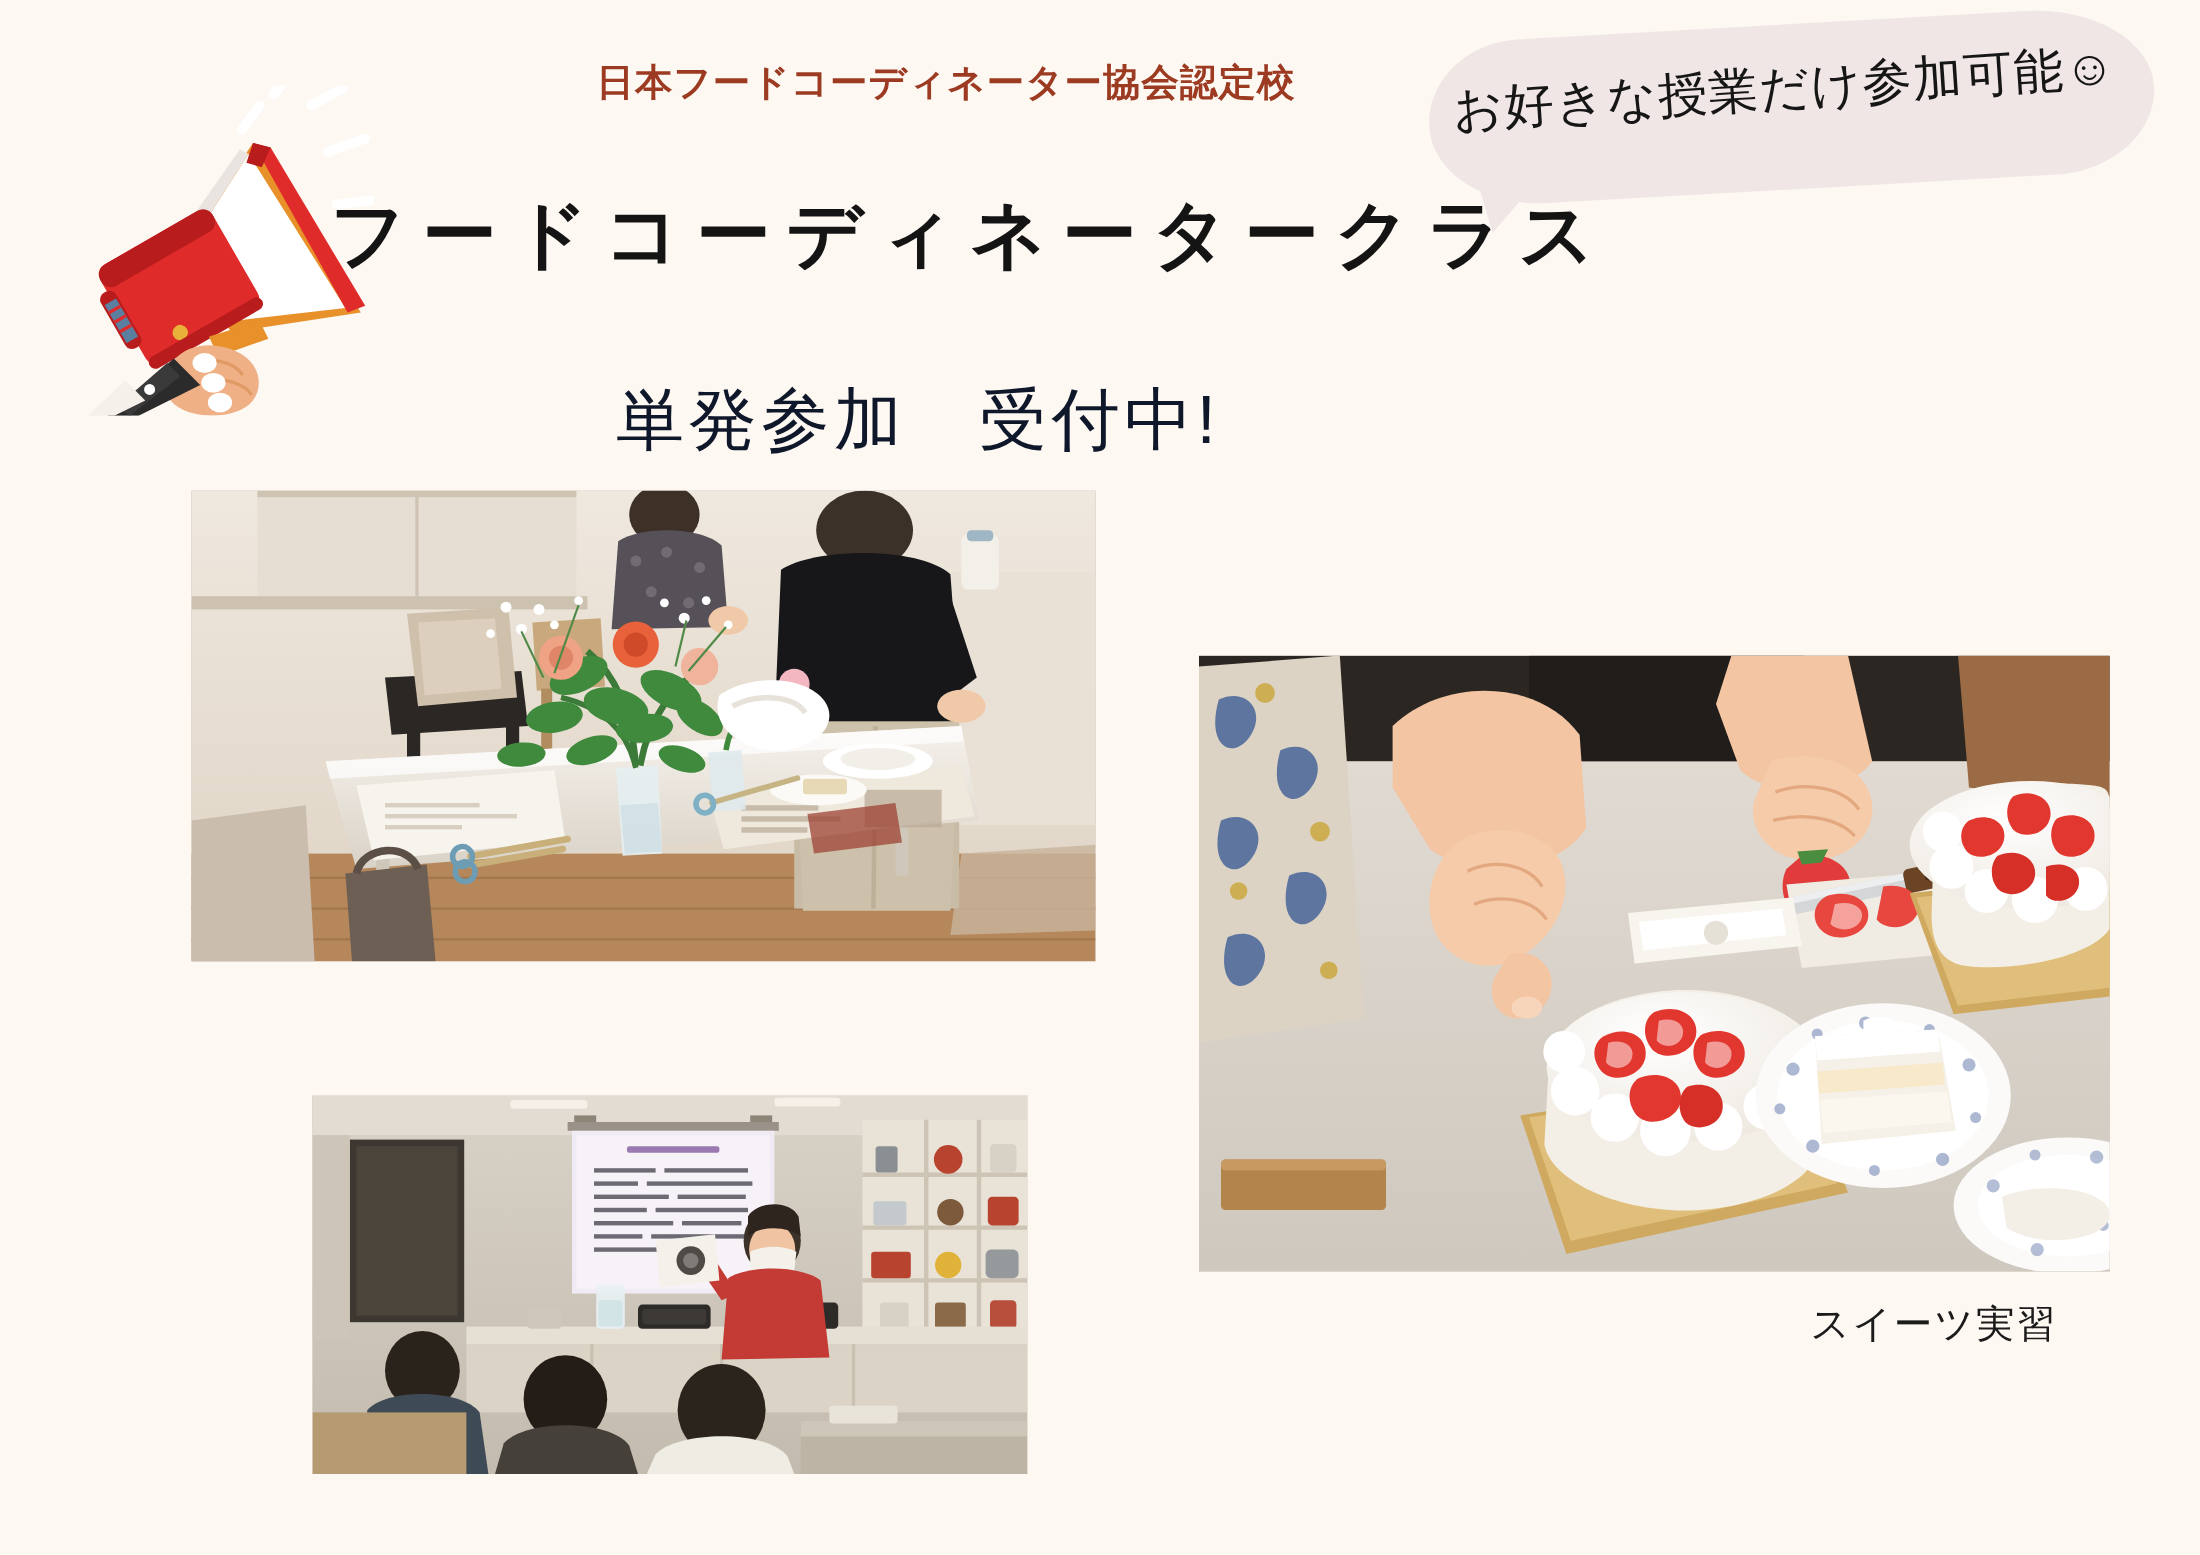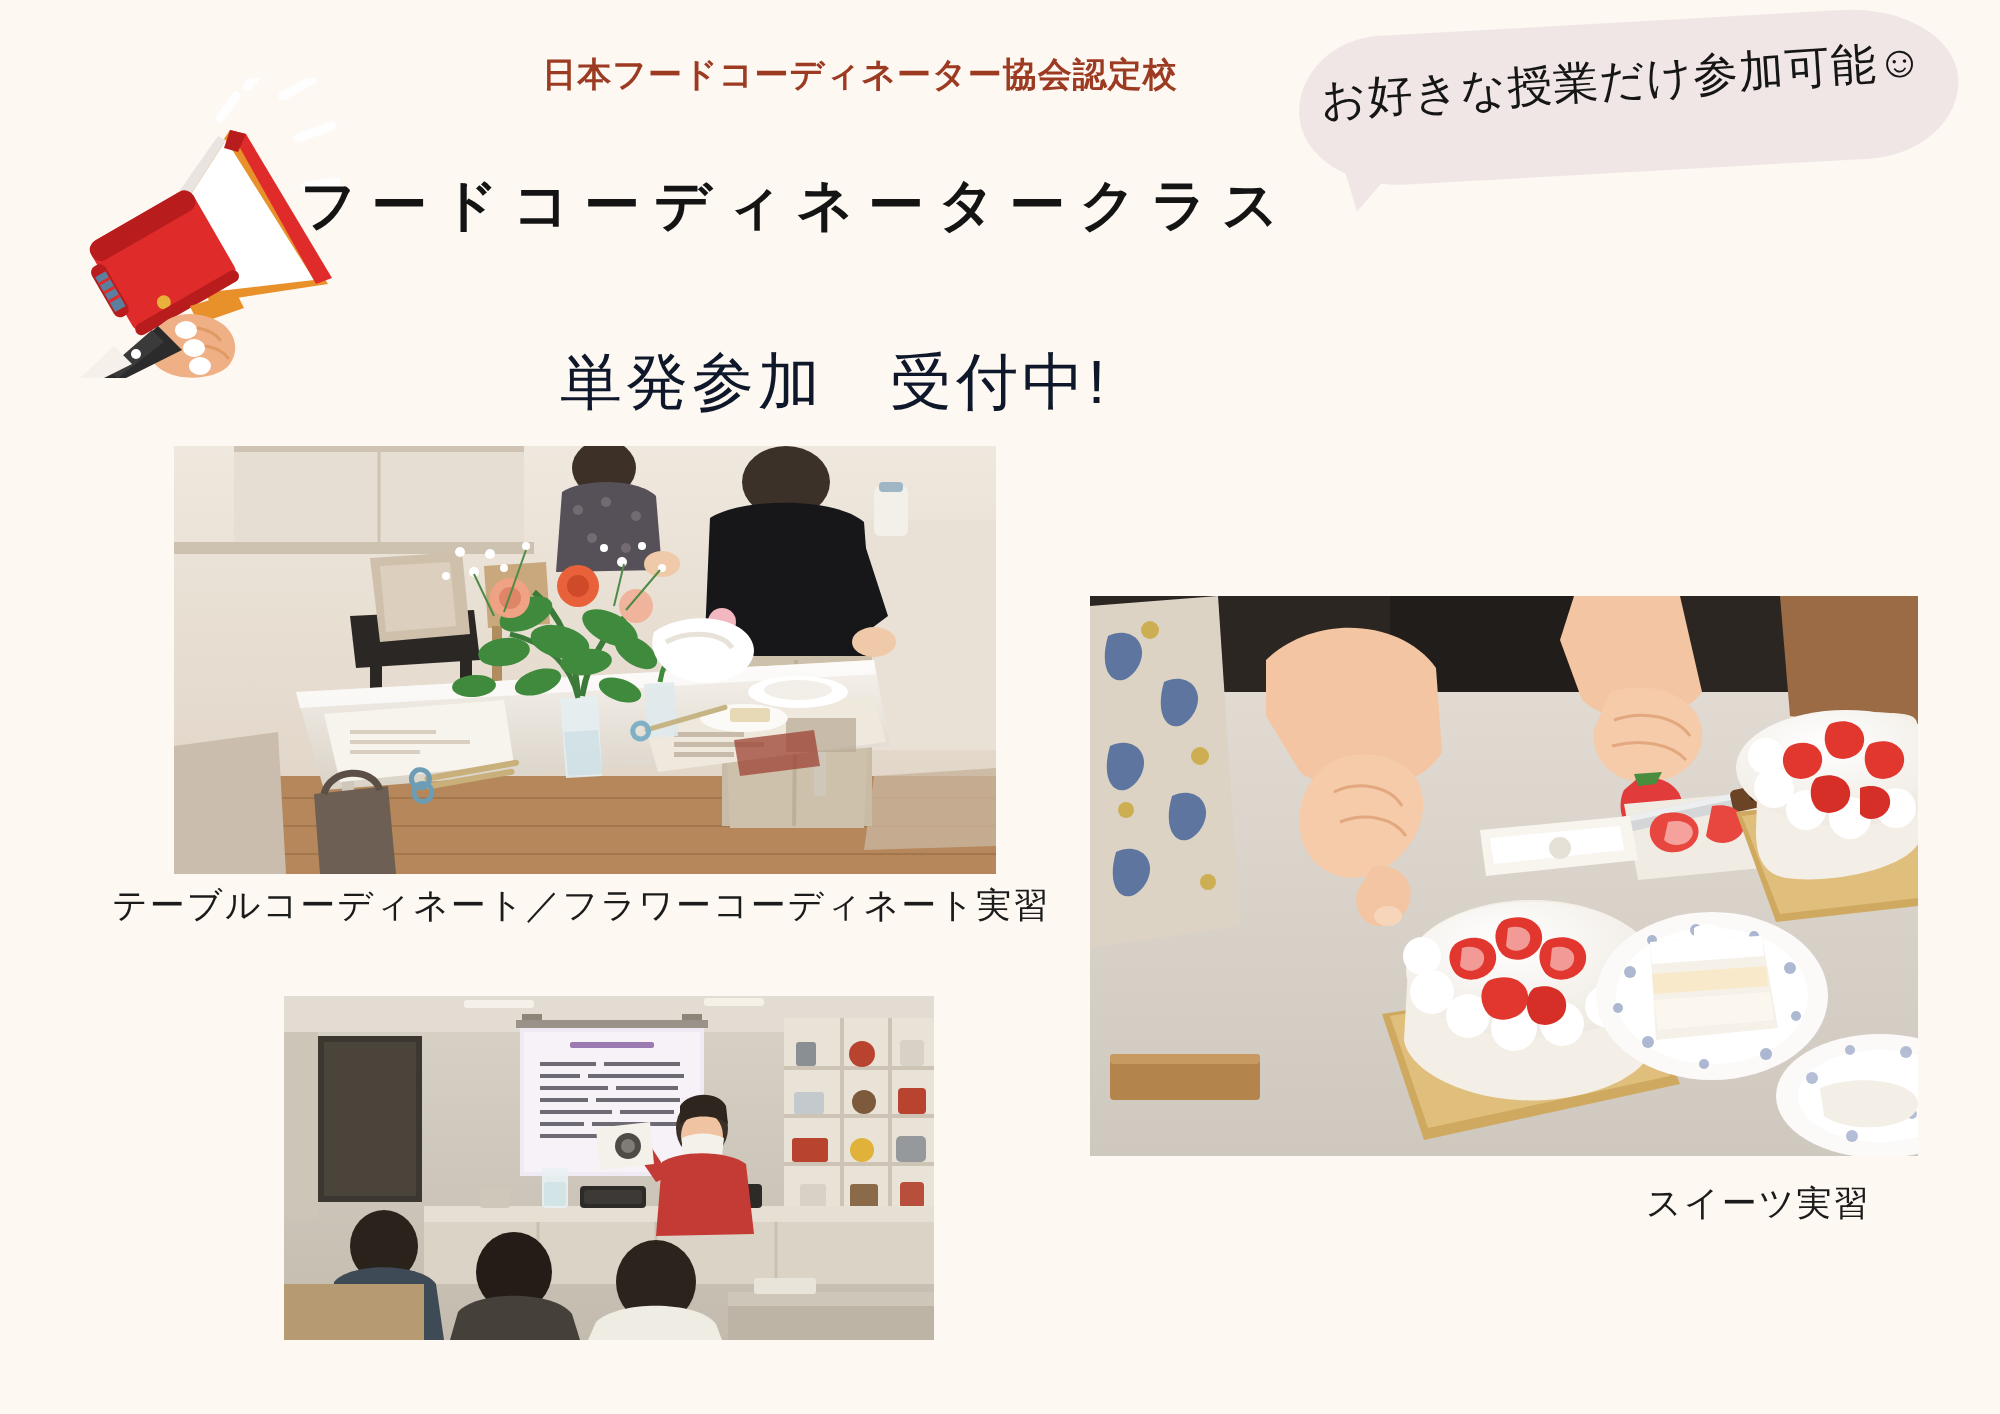--- a/index.html
+++ b/index.html
@@ -79,21 +79,21 @@
   }
 
   
   .main-title {
     position: absolute;
     left: 300px;
     top: 168px;
     width: 1090px;
     font-family: "Liberation Serif", "DejaVu Serif", serif;
     font-weight: 700;
-    font-size: 56px;
+    font-size: 68px;
     letter-spacing: 14px;
     color: #141414;
     white-space: nowrap;
   }
 
   .sub-title {
     position: absolute;
     left: 560px;
     top: 340px;
     width: 830px;
@@ -656,18 +656,17 @@
       </g>
 
       <rect x="444" y="296" width="206" height="14" fill="#cec6b8"></rect>
       <rect x="444" y="310" width="206" height="34" fill="#bdb4a5"></rect>
       <rect x="470" y="282" width="62" height="16" rx="3" fill="#e9e4d9"></rect>
 
       <rect x="0" y="288" width="140" height="56" fill="#b59a72"></rect>
     </svg>
   </div>
 
-  <div class="caption cap-tablecoord">テーブルコーディネート／フラワーコーディネート実習</div>
 
   <div class="caption cap-sweets">スイーツ実習</div>
 
 
 </div>
 
 </body></html>

